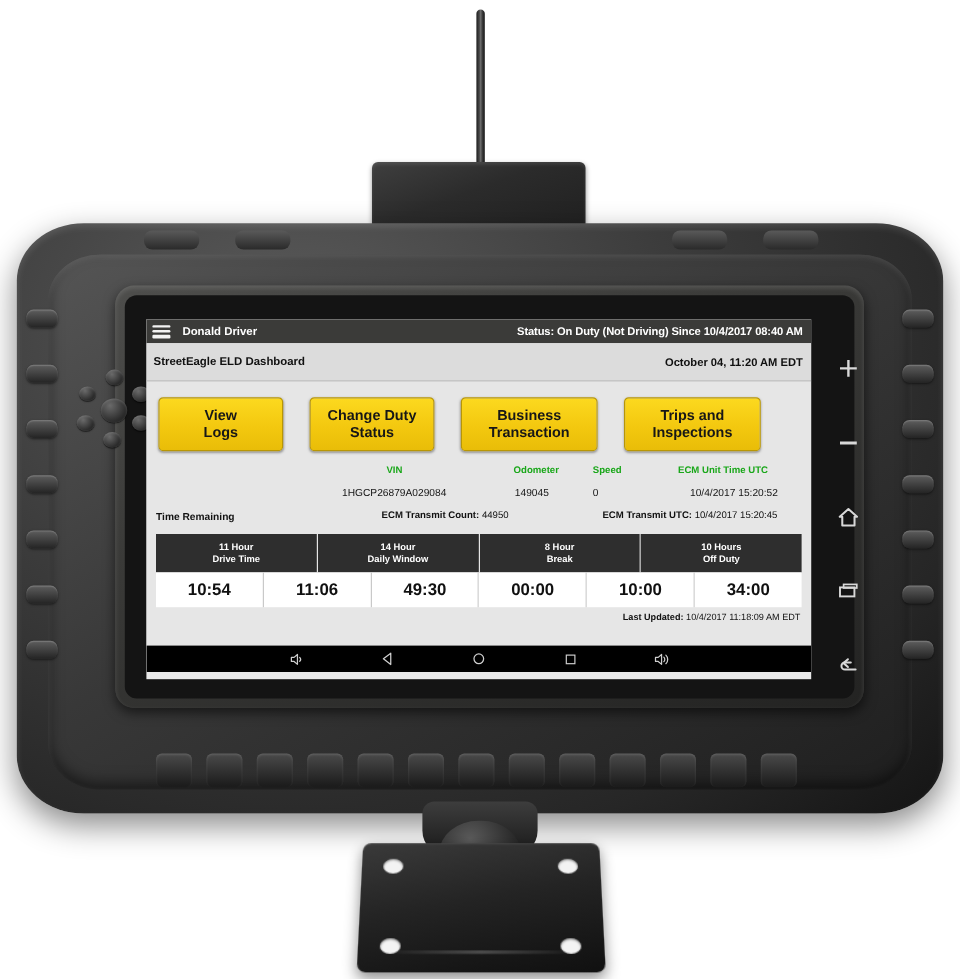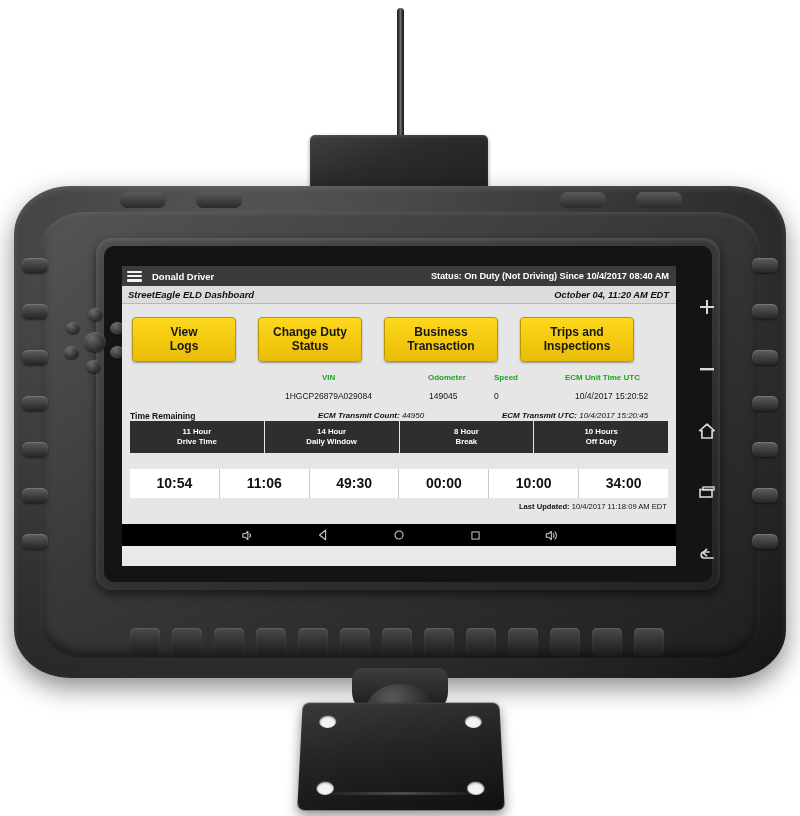--- a/index.html
+++ b/index.html
@@ -107,25 +107,24 @@
     display: flex; align-items: center; padding: 0 7px 0 5px;
     font-size: 9.5px; font-weight: bold;
   }
   .hamburger { width: 15px; height: 11px; display: flex; flex-direction: column;
     justify-content: space-between; margin-right: 10px; }
   .hamburger i { display: block; height: 2.2px; background: #f2f2f2; border-radius: 1px; }
   .sb-user { font-size: 9.5px; font-weight: bold; }
   .sb-status { margin-left: auto; font-size: 9.3px; font-weight: bold; letter-spacing: -.1px; }
 
   .titlebar {
-    height: 18px; background: #dcdcdc; color: #101010;
+    height: 32px; background: #dcdcdc; color: #101010;
     display: flex; align-items: center; padding: 0 7px 0 6px;
     font-size: 9.5px; font-weight: bold;
     border-bottom: 1px solid #b8b8b8;
-    font-style: italic;
   }
   .tb-date { margin-left: auto; font-size: 9.3px; font-weight: bold; }
 
   .content { background: #e6e6e6; height: 242px; position: relative; }
 
   
   .btnrow { display: flex; padding: 13px 10px 11px 10px; gap: 0; }
   .ybtn {
     background: linear-gradient(180deg,#fcd91f 0%,#f3c80f 55%,#e9bd08 100%);
     border: 1px solid #b89605;
@@ -142,25 +141,25 @@
   .ybtn.wide { width: 114px; }
 
   
   .inforow { position: relative; height: 46px; padding: 0 8px; }
   .ihead { position: absolute; color: #1aa71a; font-size: 8px; font-weight: bold; top: 0; }
   .ival  { position: absolute; color: #151515; font-size: 8.5px; top: 18px; }
   .lbl-time {
     position: absolute; left: 8px; top: 38px;
     font-size: 8.5px; font-weight: bold; color: #111;
   }
-  .ecmline { position: absolute; top: 38px; font-size: 8px; color: #111; font-style: italic; }
+  .ecmline { position: absolute; top: 38px; font-size: 8px; color: #111; }
   .ecmline b { font-weight: bold; }
 
   
-  .tbl { margin: 2px 8px 0 8px; display: flex; flex-direction: column; gap: 16px; }
+  .tbl { margin: 12px 8px 0 8px; display: flex; flex-direction: column; }
   .trow { display: flex; }
   .th {
     flex: 1; background: #2e2e2e; color: #fff;
     font-size: 7.8px; font-weight: bold; line-height: 10px;
     text-align: center; padding: 6px 1px 6px 1px;
     border-right: 1px solid #e6e6e6;
   }
   .th:last-child { border-right: none; }
   .td {
     flex: 1; background: #fff; color: #101010;

